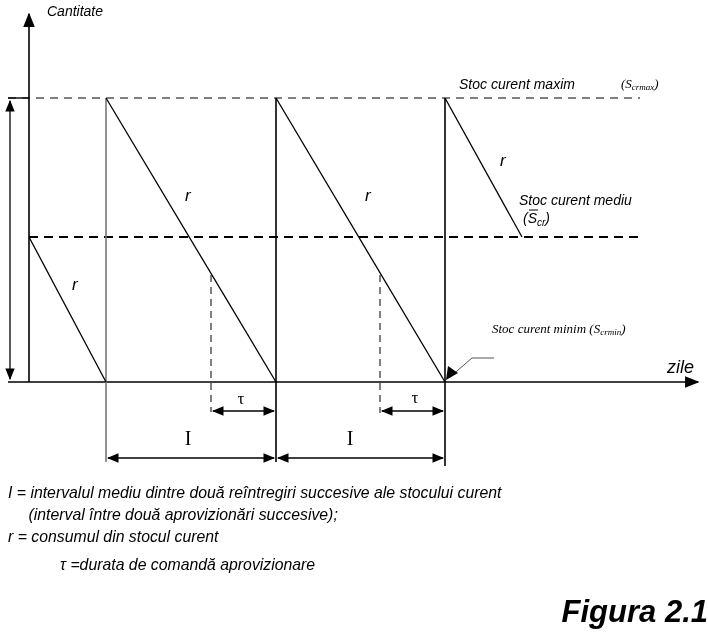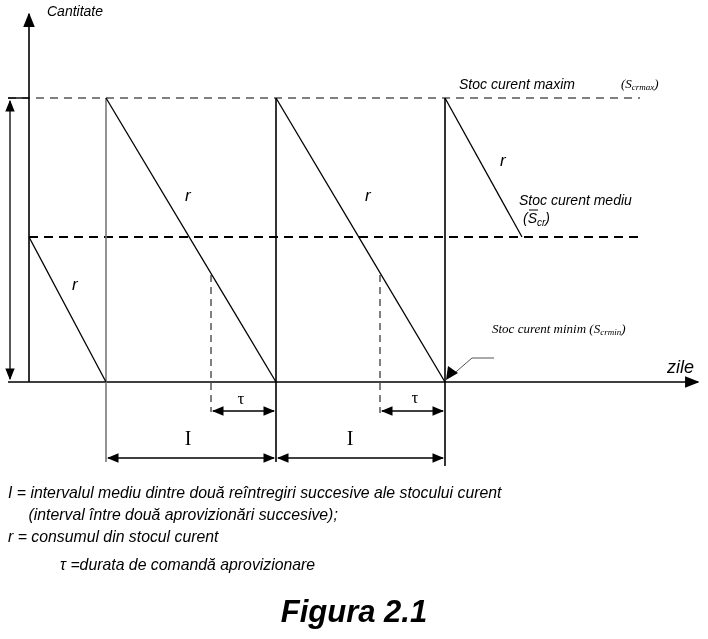--- a/index.html
+++ b/index.html
@@ -10,21 +10,21 @@
   .legend {
     position: absolute; left: 8px; top: 482px; width: 700px;
     font-family: "Liberation Sans", sans-serif; font-style: italic;
     font-size: 17px; line-height: 22px; color: #000;
     transform: scaleX(0.93); transform-origin: left top;
   }
   .legend div { white-space: nowrap; }
   .legend .indent1 { padding-left: 22px; }
   .legend .indent2 { padding-left: 56px; margin-top: 6px; }
   .figcap {
-    position: absolute; left: 0; width: 708px; top: 594px; text-align: center;
+    position: absolute; left: 0; width: 708px; top: 594px; text-align: right;
     font-family: "Liberation Sans", sans-serif; font-weight: bold; font-style: italic;
     font-size: 31px; color: #000;
   }
 </style>
 </head>
 <body>
 
 <svg id="diagram" width="708" height="480" viewBox="0 0 708 480">
   <defs>
     <marker id="arr" viewBox="0 0 10 10" refX="9" refY="5" markerWidth="9" markerHeight="9" orient="auto-start-reverse">

